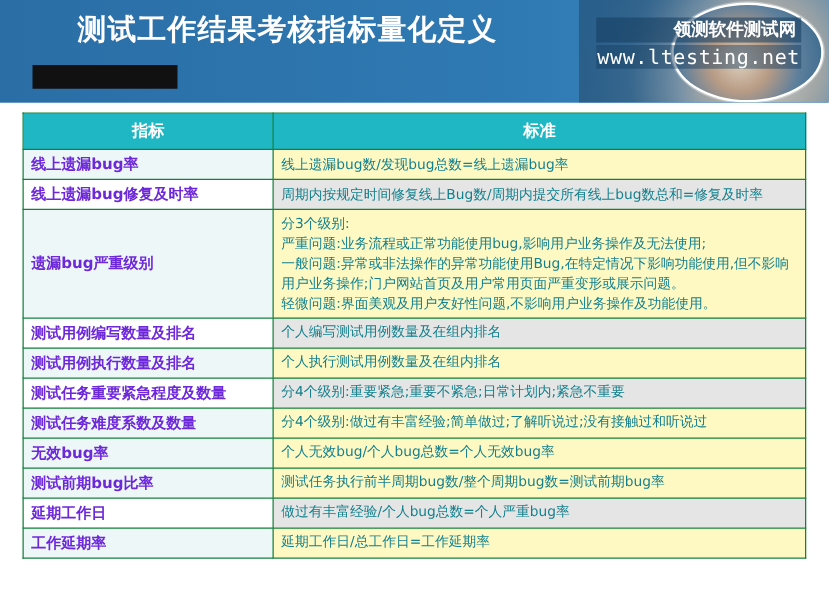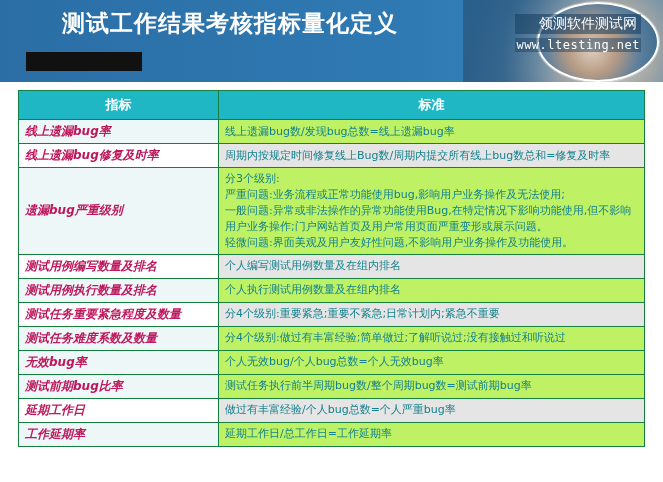--- a/index.html
+++ b/index.html
@@ -92,29 +92,29 @@
   .logo-text {
     position: absolute;
     right: 22px;
     top: 14px;
     text-align: right;
     z-index: 5;
   }
   .logo-main {
     color: #ffffff;
     font-size: 14px;
-    font-weight: normal;
+    font-weight: bold;
     background: rgba(20,60,95,0.55);
     padding: 1px 4px;
     white-space: nowrap;
   }
   .logo-sub {
     margin-top: 2px;
     color: #ffffff;
-    font-size: 12px;
+    font-size: 16px;
     font-family: "DejaVu Sans Mono", "Liberation Mono", monospace;
     letter-spacing: 0.5px;
     background: rgba(20,60,95,0.45);
     padding: 0 1px;
     white-space: nowrap;
     display: inline-block;
   }
   
   .table-wrap {
     position: absolute;
@@ -136,32 +136,31 @@
     background: #1fb7c4;
     color: #ffffff;
     font-size: 13px;
     font-weight: bold;
     text-align: center;
     height: 22px;
   }
   .col-a { width: 200px; }
   .col-b { width: 426px; }
   td.idx {
-    color: #be185d;
+    color: #6d28d9;
     font-size: 12px;
     font-weight: bold;
     text-align: left;
     background: #eef7f8;
-    font-style: italic;
   }
   td.std {
     color: #13808d;
     font-size: 11px;
     text-align: left;
-    background: #bef264;
+    background: #fef9c3;
     line-height: 1.45;
   }
   tr.alt td.idx { background: #ffffff; }
   tr.alt td.std { background: #e5e5e5; }
   td.std .line { display: block; }
   .bottom-bar {
     position: absolute;
     left: 0;
     bottom: 0;
     width: 663px;

